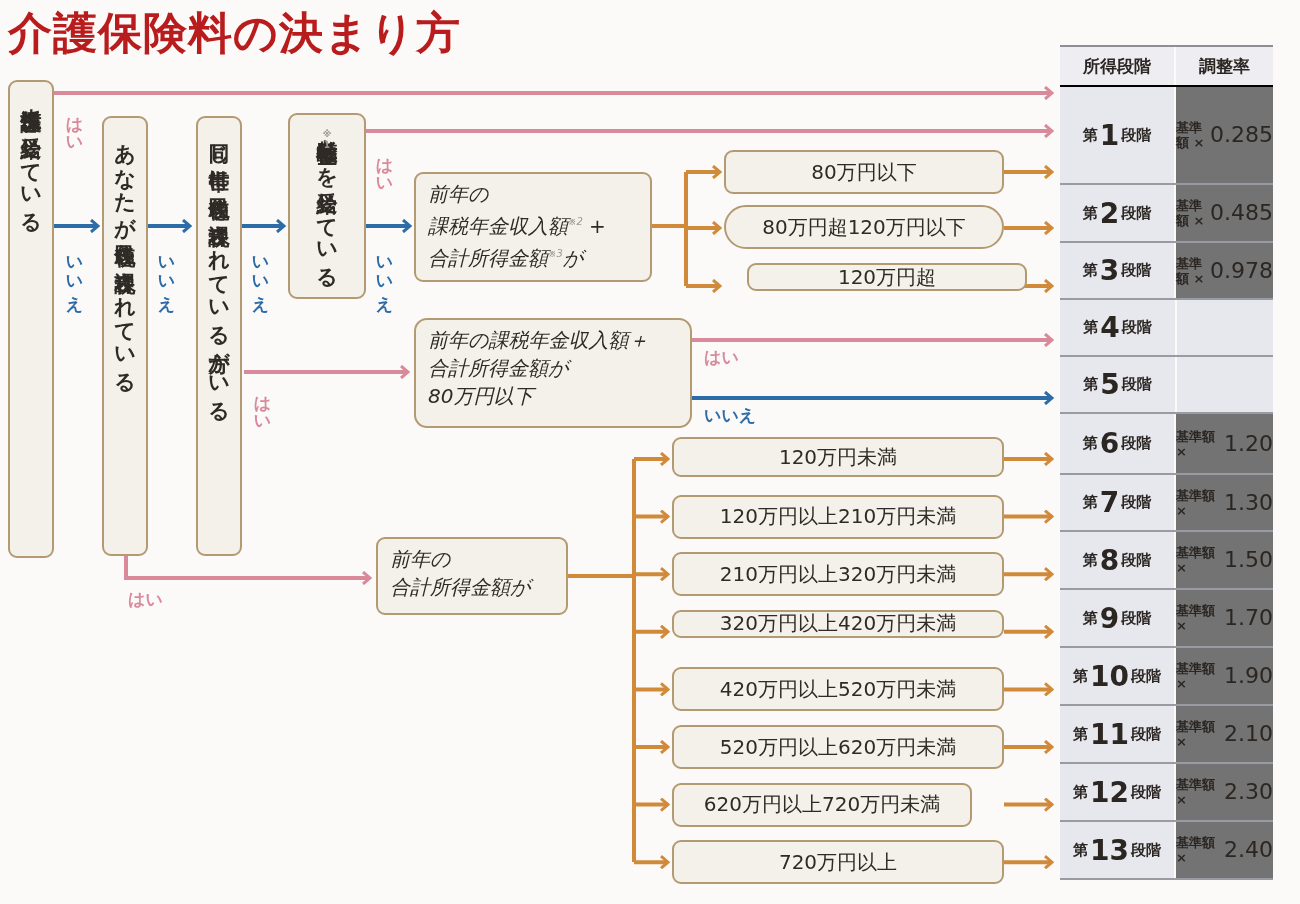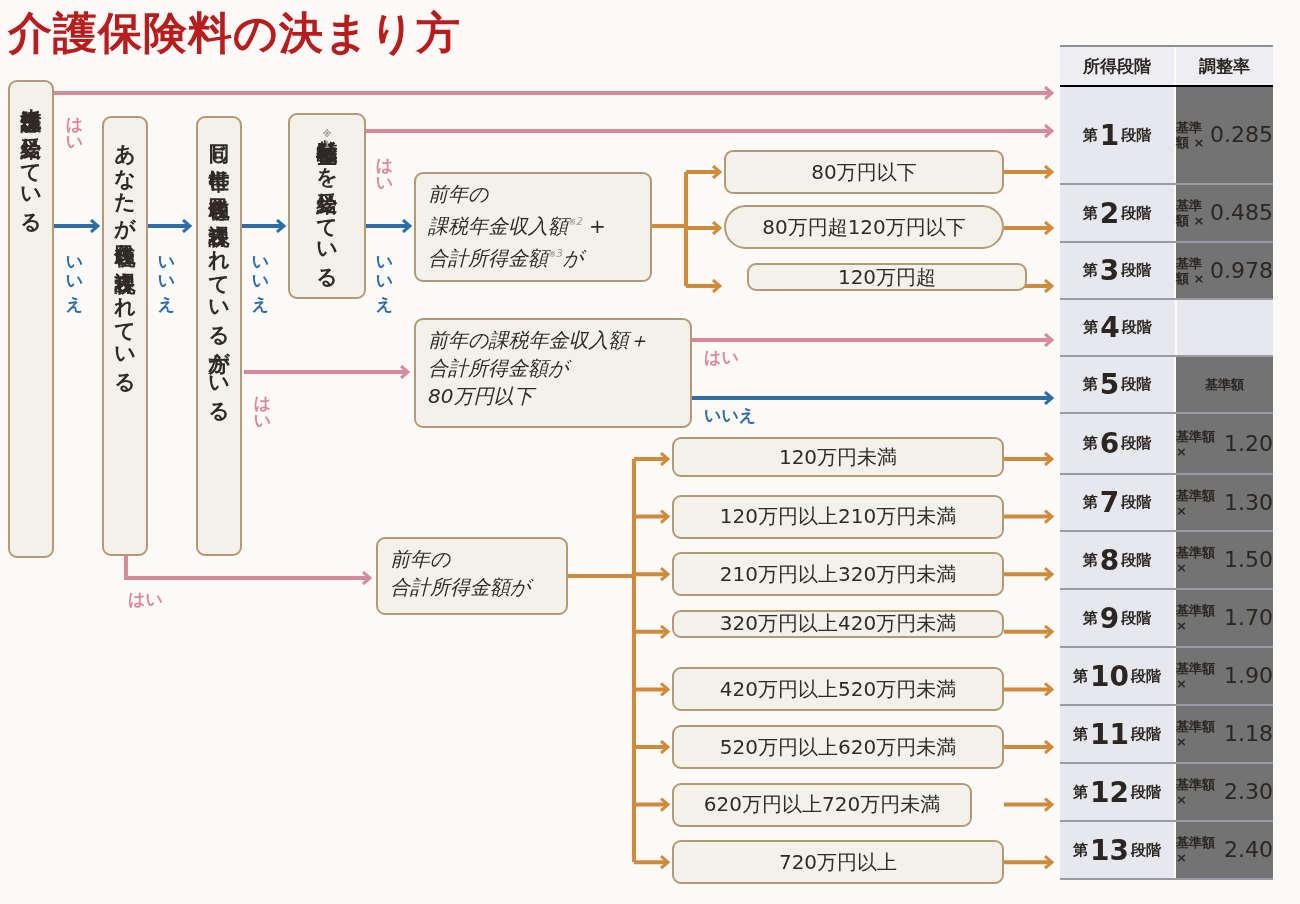--- a/index.html
+++ b/index.html
@@ -123,21 +123,21 @@
   <span><span>老齢福祉年金</span><span class="annot">※1</span></span>
   <span>を受給している</span>
 </div>
 
 <div class="box hbox" style="left:414px;top:172px;width:238px;height:110px;">
   <div>前年の</div>
   <div><span>課税年金収入額</span><sup>※2</sup><span> +</span></div>
   <div><span>合計所得金額</span><sup>※3</sup><span>が</span></div>
 </div>
 
-<div class="box hbox" style="left:414px;top:318px;width:278px;height:110px;">
+<div class="box hbox" style="left:414px;top:318px;width:278px;height:110px;border-radius:13px;">
   <div>前年の課税年金収入額＋</div>
   <div>合計所得金額が</div>
   <div>80万円以下</div>
 </div>
 
 <div class="box hbox" style="left:376px;top:537px;width:192px;height:78px;">
   <div>前年の</div>
   <div>合計所得金額が</div>
 </div>
 
@@ -214,24 +214,20 @@
       <span class="stage-num">4</span>
       <span class="stage-post">段階</span>
     </div>
       </div>
       <div class="trow" style="height: 57px;">
     <div class="tcell1">
       <span class="stage-pre">第</span>
       <span class="stage-num">5</span>
       <span class="stage-post">段階</span>
     </div>
-    <div class="tcell2">
-      <span class="rate-lbl">基準額</span>
-      <span class="rate-val"></span>
-    </div>
       </div>
       <div class="trow" style="height: 61px;">
     <div class="tcell1">
       <span class="stage-pre">第</span>
       <span class="stage-num">6</span>
       <span class="stage-post">段階</span>
     </div>
     <div class="tcell2">
       <span class="rate-lbl">基準額 ×</span>
       <span class="rate-val">1.20</span>
@@ -282,21 +278,21 @@
     </div>
       </div>
       <div class="trow" style="height: 58px;">
     <div class="tcell1">
       <span class="stage-pre">第</span>
       <span class="stage-num">11</span>
       <span class="stage-post">段階</span>
     </div>
     <div class="tcell2">
       <span class="rate-lbl">基準額 ×</span>
-      <span class="rate-val">1.18</span>
+      <span class="rate-val">2.10</span>
     </div>
       </div>
       <div class="trow" style="height: 58px;">
     <div class="tcell1">
       <span class="stage-pre">第</span>
       <span class="stage-num">12</span>
       <span class="stage-post">段階</span>
     </div>
     <div class="tcell2">
       <span class="rate-lbl">基準額 ×</span>

